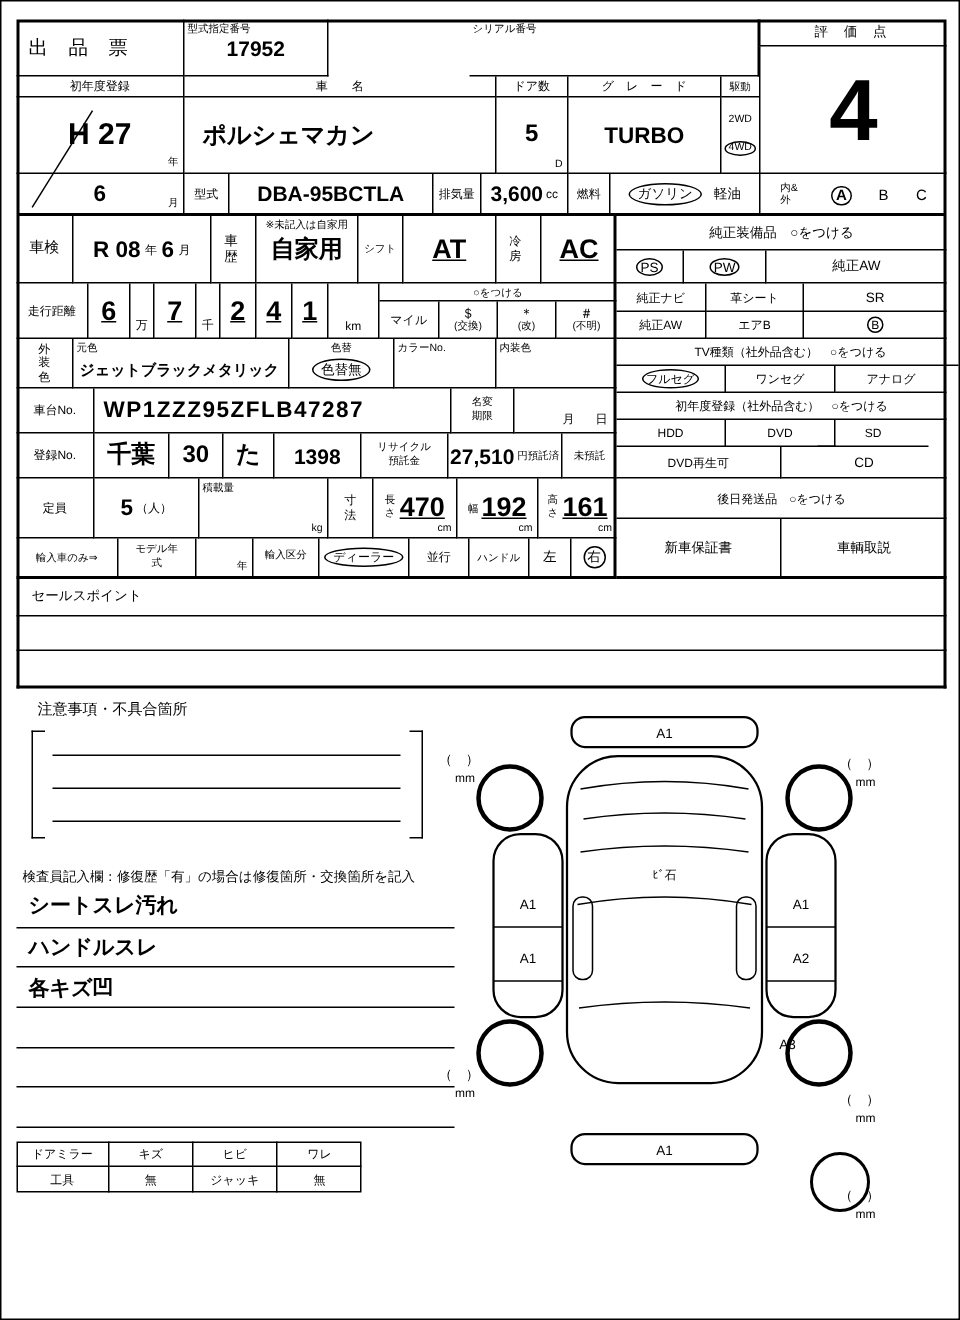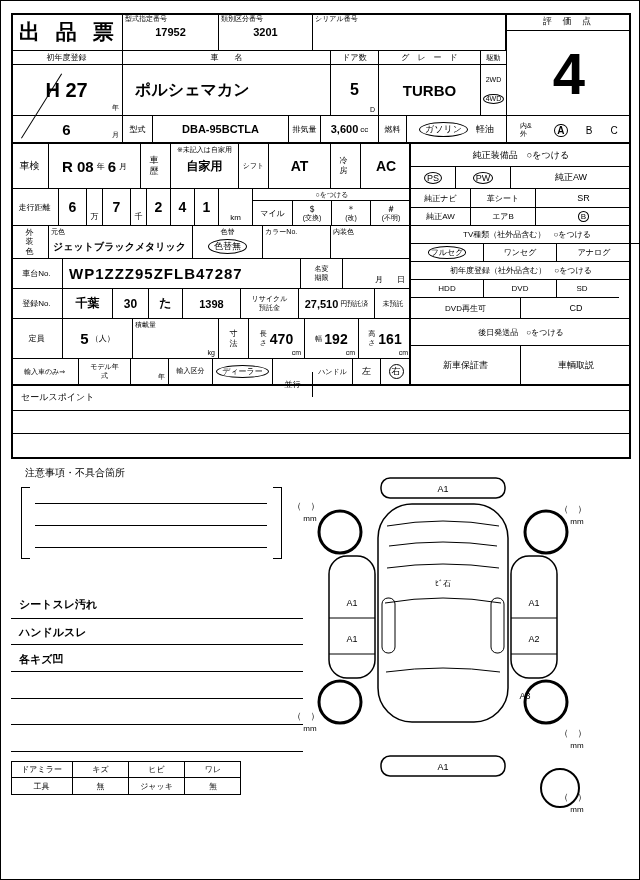--- a/index.html
+++ b/index.html
@@ -9,48 +9,44 @@
   .c{position:absolute;box-sizing:border-box;display:flex;align-items:center;justify-content:center;}
   .cl{justify-content:flex-start;}
   .ce{align-items:flex-end;}
   .br{border-right:1px solid #000;}
   .bb{border-bottom:1px solid #000;}
   .bl{border-left:1.5px solid #000;}
   .lab{position:absolute;font-size:7px;top:1px;left:2px;white-space:nowrap;}
   .labc{position:absolute;font-size:7px;top:1px;left:0;right:0;text-align:center;white-space:nowrap;}
   .bold{font-weight:bold;}
   .wsnw{white-space:nowrap;}
-  .t7{font-size:7px;}.t8{font-size:8px;}.t9{font-size:9px;}.t10{font-size:10px;}.t12{font-size:12px;}.t13{font-size:11px;}.t14{font-size:14px;}
+  .t7{font-size:7px;}.t8{font-size:8px;}.t9{font-size:9px;}.t10{font-size:10px;}.t12{font-size:16px;}.t13{font-size:14px;}.t14{font-size:18px;text-decoration:underline;}
   .t15{font-size:15px;}.t16{font-size:16px;}.t20{font-size:20px;}
   .big4{font-size:58px;font-weight:bold;}
   .circ{border:1.5px solid #000;border-radius:50%;padding:0 5px;}
   .circ2{border:1.5px solid #000;border-radius:50%;padding:0 2px;}
   .corner-br{position:absolute;font-size:7px;right:3px;bottom:2px;}
   .line{position:absolute;border-top:1px solid #000;height:0;}
   .uline{position:absolute;border-top:1.2px solid #000;height:0;}
-  .title{font-size:21px;font-weight:bold;letter-spacing:5px;}
+  .title{font-size:13px;font-weight:normal;letter-spacing:5px;}
   .stack{display:flex;flex-direction:column;align-items:center;line-height:1.15;}
 </style>
 </head>
 <body>
 
 <div class="sheet">
 
   <div class="box" style="left:10px;top:12px;width:620px;height:131px"></div>
 
   <div class="c br bb cl" style="left:10px;top:12px;width:112px;height:38px;padding-left:8px">
     <span class="title">出 品 票</span>
   </div>
   <div class="c br bb" style="left:122px;top:12px;width:96px;height:38px">
     <span class="lab">型式指定番号</span>
     <span class="t13 bold">17952</span>
-  </div>
-  <div class="c br bb" style="left:218px;top:12px;width:94px;height:38px">
-    <span class="lab">類別区分番号</span>
-    <span class="t13 bold">3201</span>
   </div>
   <div class="c br bb" style="left:312px;top:12px;width:193px;height:38px">
     <span class="lab">シリアル番号</span>
   </div>
 
   <div class="c bb bl" style="left:505px;top:12px;width:125px;height:18px">
     <span class="t9" style="letter-spacing:4px">評 価 点</span>
   </div>
   <div class="c bb bl" style="left:505px;top:30px;width:125px;height:85px">
     <span class="big4">4</span>
@@ -296,21 +292,21 @@
   </div>
   <div class="c br ce" style="left:130px;top:358px;width:38px;height:25px;justify-content:flex-end;padding:0 3px 2px 0">
     <span class="t7">年</span>
   </div>
   <div class="c br" style="left:168px;top:358px;width:44px;height:25px">
     <span class="t7" style="width:28px;line-height:1.2;text-align:center">輸入区分</span>
   </div>
   <div class="c br" style="left:212px;top:358px;width:60px;height:25px">
     <span class="t8 circ">ディーラー</span>
   </div>
-  <div class="c br" style="left:272px;top:371px;width:40px;height:25px">
+  <div class="c br" style="left:272px;top:358px;width:40px;height:25px">
     <span class="t8">並行</span>
   </div>
   <div class="c br" style="left:312px;top:358px;width:40px;height:25px">
     <span class="t7">ハンドル</span>
   </div>
   <div class="c br" style="left:352px;top:358px;width:28px;height:25px">
     <span class="t9">左</span>
   </div>
   <div class="c" style="left:380px;top:358px;width:30px;height:25px">
     <span class="t9 circ2">右</span>
@@ -397,20 +393,23 @@
 
   <div class="c cl" style="left:24px;top:464px;width:250px;height:16px">
     <span class="t10">注意事項・不具合箇所</span>
   </div>
   <div style="position:absolute;left:20px;top:486px;width:8px;height:70px;border-left:1.5px solid #000;border-top:1.5px solid #000;border-bottom:1.5px solid #000"></div>
   <div style="position:absolute;left:272px;top:486px;width:8px;height:70px;border-right:1.5px solid #000;border-top:1.5px solid #000;border-bottom:1.5px solid #000"></div>
   <div class="line" style="left:34px;top:502px;width:232px"></div>
   <div class="line" style="left:34px;top:524px;width:232px"></div>
   <div class="line" style="left:34px;top:546px;width:232px"></div>
 
+  <div class="c cl" style="left:14px;top:576px;width:300px;height:14px">
+    <span class="t9">検査員記入欄：修復歴「有」の場合は修復箇所・交換箇所を記入</span>
+  </div>
   <div class="c cl" style="left:18px;top:594px;width:280px;height:18px">
     <span class="t13 bold">シートスレ汚れ</span>
   </div>
   <div class="uline" style="left:10px;top:617px;width:292px"></div>
   <div class="c cl" style="left:18px;top:622px;width:280px;height:18px">
     <span class="t13 bold">ハンドルスレ</span>
   </div>
   <div class="uline" style="left:10px;top:643px;width:292px"></div>
   <div class="c cl" style="left:18px;top:649px;width:280px;height:18px">
     <span class="t13 bold">各キズ凹</span>

